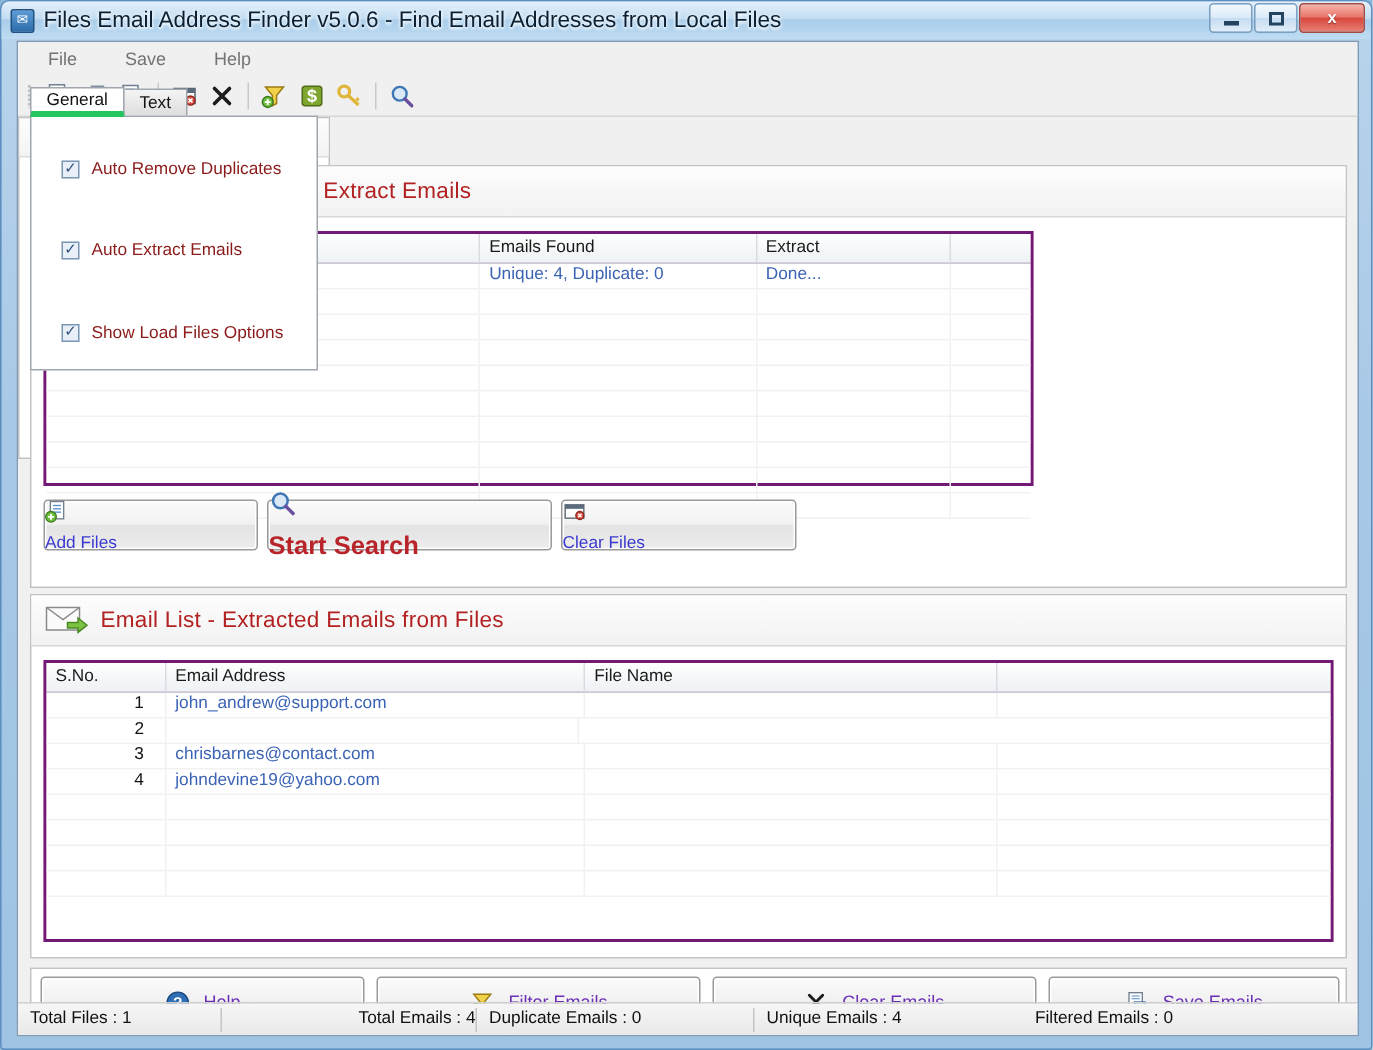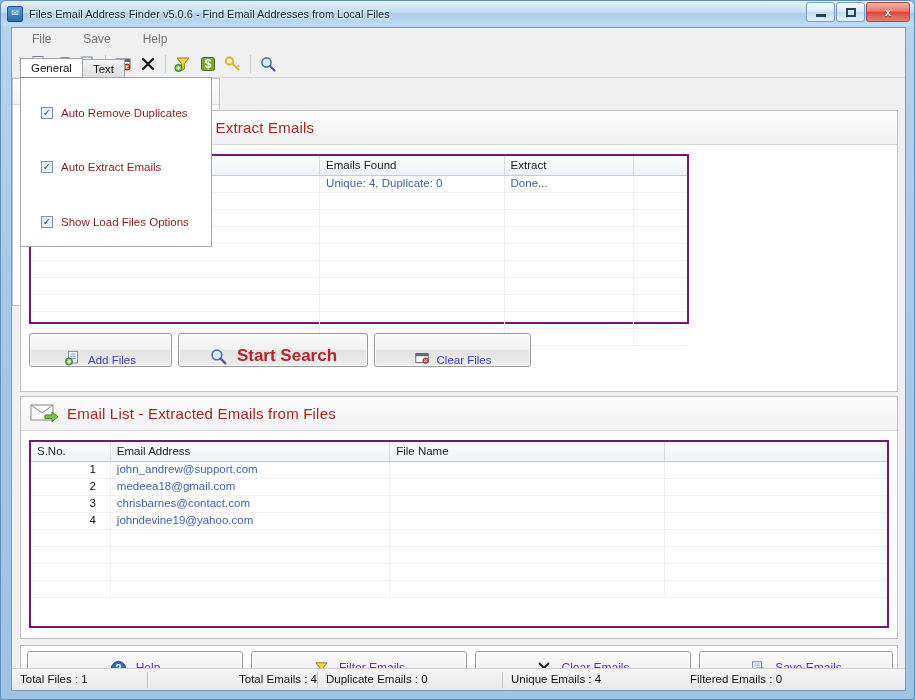--- a/index.html
+++ b/index.html
@@ -25,21 +25,21 @@
     display:flex; align-items:center;
   }
   .title-ico {
     width:16px; height:16px; margin-left:6px; margin-right:6px;
     background:linear-gradient(to bottom,#5d9cd6,#2c6ca8);
     border:1px solid #20507f; border-radius:2px;
     display:flex; align-items:center; justify-content:center;
     color:#fff; font-size:9px; line-height:1;
   }
   #title-text {
-    font-size:11px; color:#0b1f33; white-space:nowrap;
+    font-size:15px; color:#0b1f33; white-space:nowrap;
     text-shadow:0 1px 2px rgba(255,255,255,0.95), 0 0 3px rgba(255,255,255,0.9);
   }
   .winbtns { position:absolute; right:4px; top:1px; display:flex; gap:1px; }
   .wbtn {
     width:29px; height:20px; border:1px solid #7a9fc0;
     border-radius:3px;
     background:linear-gradient(to bottom,#f3f9fe 0%,#dbeaf7 48%,#c6dcf0 52%,#e2eef9 100%);
     display:flex; align-items:center; justify-content:center;
     font-size:10px; color:#23435e;
   }
@@ -102,36 +102,37 @@
   .fileicon { display:inline-block; width:10px; height:12px; background:#fdfdfd;
     border:1px solid #9a9a9a; position:relative; top:2px; margin-right:4px; }
   .fileicon::after{ content:""; position:absolute; left:1px; top:2px; width:6px; height:1px;
     background:#b9b9b9; box-shadow:0 3px 0 #b9b9b9, 0 6px 0 #b9b9b9; }
 
   
   .btnrow { position:absolute; display:flex; gap:6px; }
   .xbtn {
     border:1px solid #9a9a9a; border-radius:3px;
     background:linear-gradient(to bottom,#fbfbfb 0%,#f1f1f1 48%,#e3e3e3 52%,#ededed 100%);
-    display:flex; align-items:flex-end; justify-content:center; gap:7px;
+    display:flex; align-items:flex-start; justify-content:center; gap:7px;
     font-size:11.5px; color:#3a3ad0;
     box-shadow:inset 0 0 0 1px #fff;
+    flex-direction:column;
   }
   .xbtn.big { font-size:17px; font-weight:bold; color:#b8242a; gap:9px; }
 
   
   #options-panel { left:686px; top:133px; width:208px; height:228px;
      background:#fff; border:1px solid #c3c3c3; }
   .opt-head { height:26px; display:flex; align-items:center; gap:6px; padding-left:6px;
     background:linear-gradient(to bottom,#fdfdfd,#f3f3f3); border-bottom:1px solid #dcdcdc; }
   .opt-title { font-size:15px; color:#b22222; }
   .tabstrip { position:absolute; left:8px; top:30px; width:192px; height:20px; display:flex; align-items:flex-end; }
   .tab { height:19px; padding:0 10px; font-size:11.5px; color:#111;
     border:1px solid #9fa6ad; border-bottom:none; display:flex; align-items:center; }
-  .tab.active { background:#fff; height:20px; border-bottom:1px solid #22c55e; position:relative; z-index:3; }
+  .tab.active { background:#fff; height:20px; border-bottom:4px solid #22c55e; position:relative; z-index:3; }
   .tab.inactive { background:linear-gradient(to bottom,#f4f4f4,#dcdcdc); margin-left:-1px; }
   .tabpage { position:absolute; left:8px; top:49px; width:192px; height:170px;
     background:#fff; border:1px solid #9fa6ad; }
   .optrow { display:flex; align-items:center; gap:8px; padding-left:20px; height:18px; }
   .chk { width:12px; height:12px; border:1px solid #7b97b5; background:#e9eff6;
     display:flex; align-items:center; justify-content:center; font-size:10px; color:#2c4f7c; line-height:1; }
   .optlbl { font-size:11.5px; color:#8b1a1a; }
 
   
   #email-panel { left:8px; top:368px; width:878px; height:243px; }
@@ -462,21 +463,20 @@
         <div class="lv-body">
           <div id="email-rows">
               <div class="lv-row">
                 <div style="width: 80px; text-align: right; padding-right: 14px; color: rgb(17, 17, 17);">1</div>
                 <div style="width: 280px;">john_andrew@support.com</div>
                 <div style="width: 275px;"></div>
                 <div style="width: 223px; border-right: none;"></div>
               </div>
               <div class="lv-row">
                 <div style="width: 80px; text-align: right; padding-right: 14px; color: rgb(17, 17, 17);">2</div>
-                <div style="width: 280px;">medeea18@gmail.com</div>
                 <div style="width: 275px;"></div>
                 <div style="width: 223px; border-right: none;"></div>
               </div>
               <div class="lv-row">
                 <div style="width: 80px; text-align: right; padding-right: 14px; color: rgb(17, 17, 17);">3</div>
                 <div style="width: 280px;">chrisbarnes@contact.com</div>
                 <div style="width: 275px;"></div>
                 <div style="width: 223px; border-right: none;"></div>
               </div>
               <div class="lv-row">

